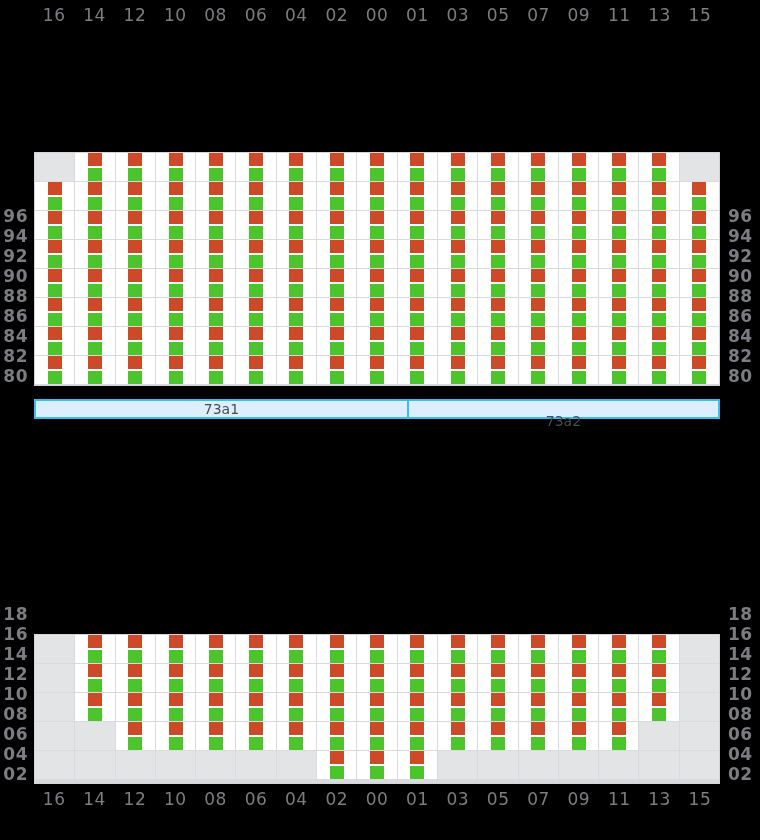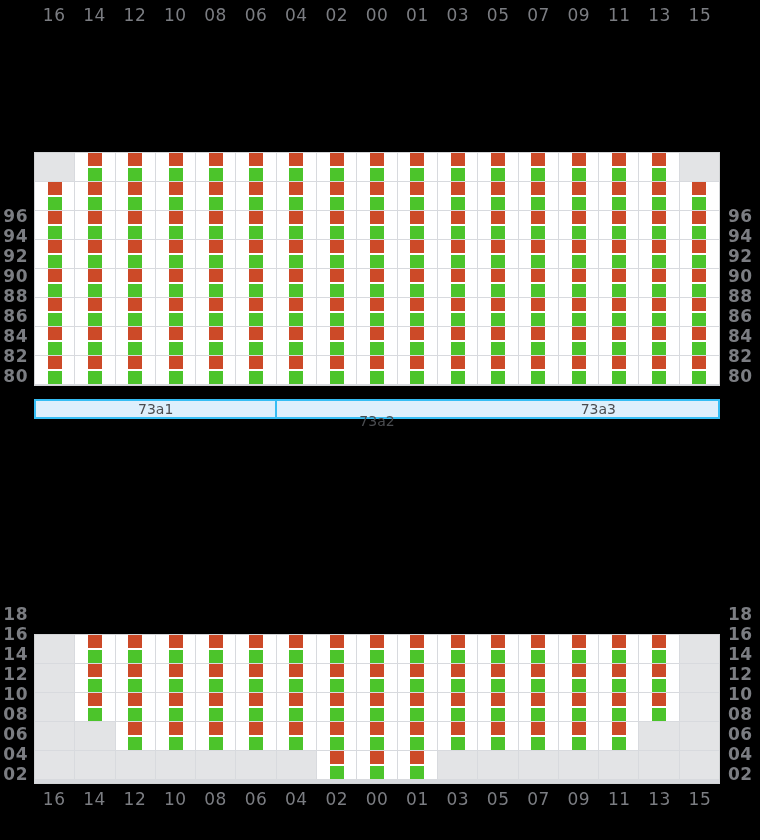--- a/index.html
+++ b/index.html
@@ -1061,21 +1061,20 @@
       </div>
   </div>
 
   <div class="spacer-sm"></div>
 
   <div class="zone-bar-wrap">
     <div class="axis-gutter"></div>
     <div class="zone-bar" id="zone-bar">
         <div class="zone" style="flex: 6 1 0px;">73a1</div>
         <div class="zone" style="flex: 5 1 0px; margin-top: 20px;">73a2</div>
-        <div class="zone" style="flex: 6 1 0px;">73a3</div>
       </div>
     <div class="axis-gutter-right"></div>
   </div>
 
   <div class="spacer-xs"></div>
 
   <div class="section" style="height:356px;">
     <div class="row-labels" id="lower-left-labels">
         <div class="row-label" style="flex: 1 1 0px;">18</div>
         <div class="row-label" style="flex: 1 1 0px;">16</div>

